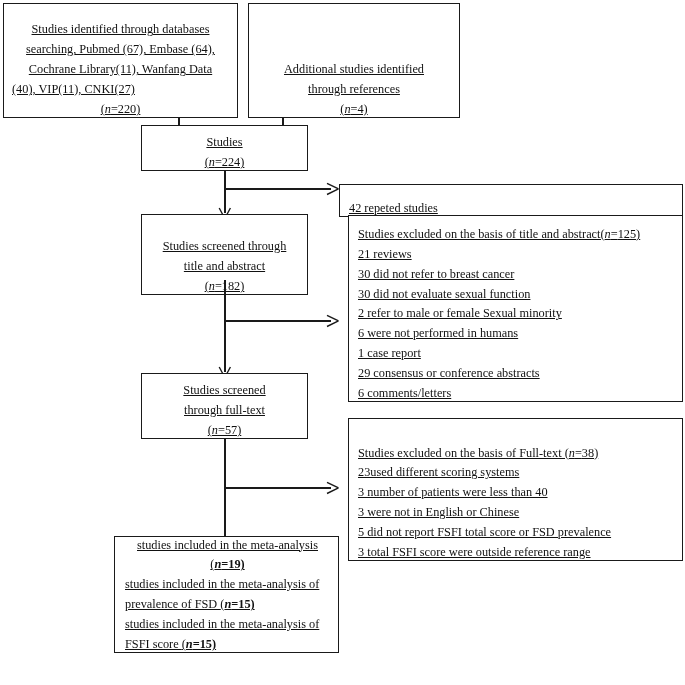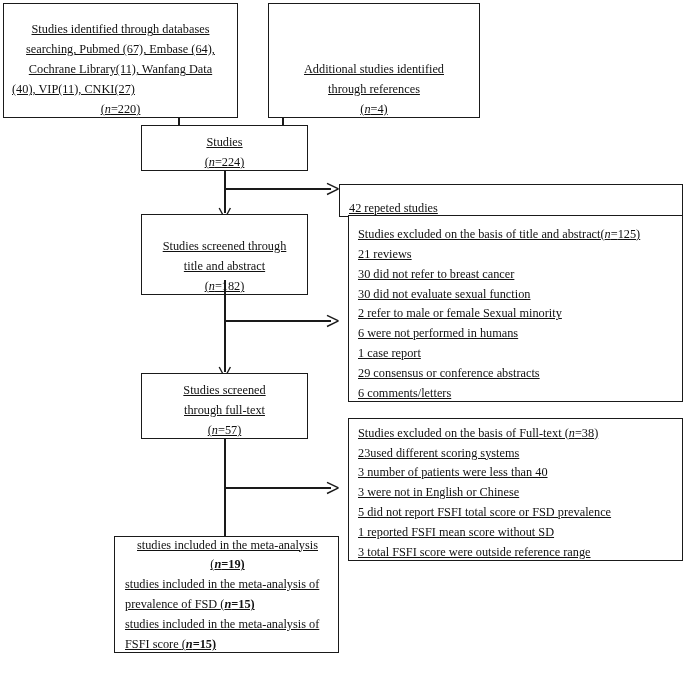--- a/index.html
+++ b/index.html
@@ -60,21 +60,21 @@
   <div class="box center" style="left:3px; top:3px; width:235px; height:115px;">
     <div class="box-inner vcenter">
       <div>Studies identified through databases</div>
       <div>searching, Pubmed (67), Embase (64),</div>
       <div>Cochrane Library(11), Wanfang Data</div>
       <div style="text-align:left; padding-left:2px;">(40), VIP(11), CNKI(27)</div>
       <div>(<span class="ital">n</span>=220)</div>
     </div>
   </div>
 
-  <div class="box center" style="left:268px; top:3px; width:212px; height:115px;">
+  <div class="box center" style="left:248px; top:3px; width:212px; height:115px;">
     <div class="box-inner vcenter">
       <div>Additional studies identified</div>
       <div>through references</div>
       <div>(<span class="ital">n</span>=4)</div>
     </div>
   </div>
 
   <div class="line vline" style="left:178px; top:118px; height:18px;"></div>
   <svg class="arrowhead" style="left:171px; top:133px; width:16px; height:12px;" viewBox="0 0 16 12">
     <path d="M7.8 11.5 L2.2 1 M7.8 11.5 L13.4 1" stroke="#1a1a1a" stroke-width="1.4" fill="none"></path>
@@ -158,21 +158,20 @@
     <path d="M12.5 7.9 L1 2.3 M12.5 7.9 L1 13.5" stroke="#1a1a1a" stroke-width="1.4" fill="none"></path>
   </svg>
 
   <div class="box left" style="left:348px; top:418px; width:335px; height:143px;">
     <div class="box-inner vcenter" style="padding-left:9px;">
       <div class="nowrap">Studies excluded on the basis of Full-text (<span class="ital">n</span>=<span>38</span>)</div>
       <div>23used different scoring systems</div>
       <div>3 number of patients were less than 40</div>
       <div>3 were not in English or Chinese</div>
       <div>5 did not report FSFI total score or FSD prevalence</div>
-      <div>1 reported FSFI mean score without SD</div>
       <div>3 total FSFI score were outside reference range</div>
     </div>
   </div>
 
   <div class="box" style="left:114px; top:536px; width:225px; height:117px;">
     <div class="box-inner vcenter" style="padding-left:10px; padding-right:8px;">
       <div style="text-align:center;">studies included in the meta-analysis</div>
       <div style="text-align:center;">(<span class="ital bold">n</span><span class="bold">=19)</span></div>
       <div>studies included in the meta-analysis of</div>
       <div><span>prevalence of FSD </span>(<span class="ital bold">n</span><span class="bold">=15)</span></div>

